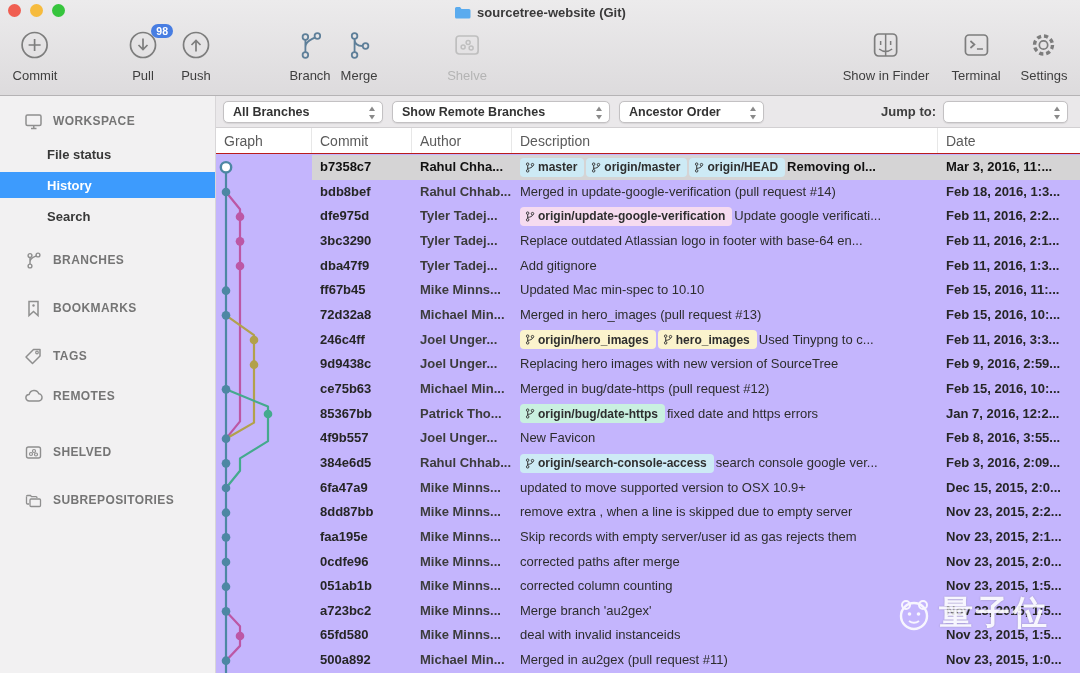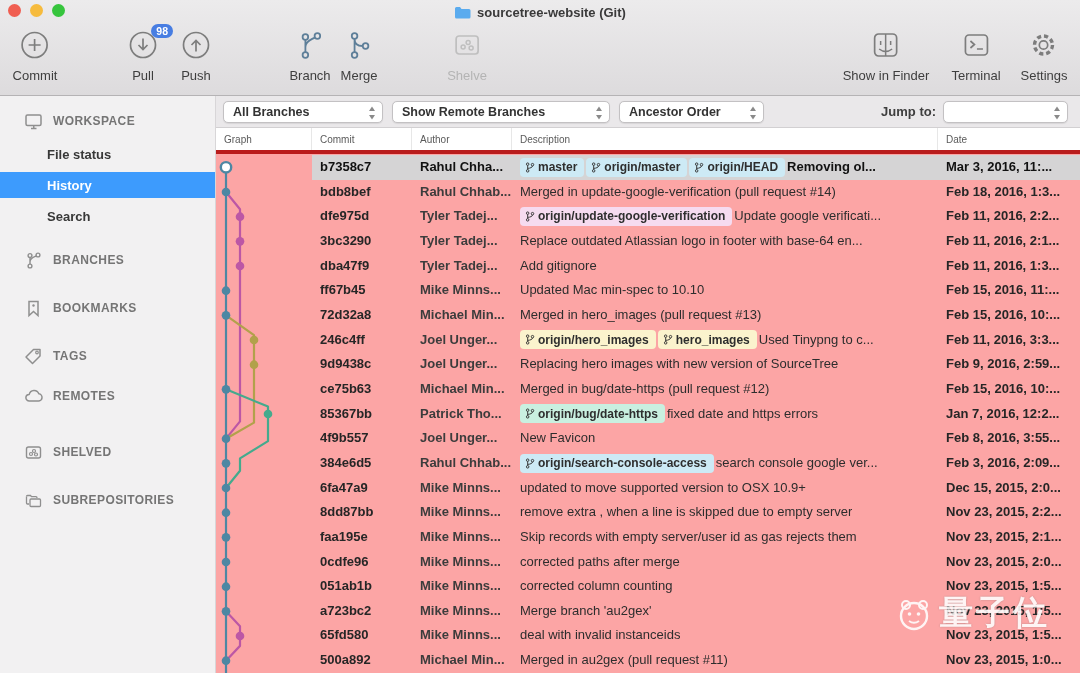--- a/index.html
+++ b/index.html
@@ -32,32 +32,32 @@
   .sidebar{position:absolute;top:96px;left:0;width:216px;bottom:0;background:#f2f1f2;
     border-right:1px solid #d8d6d8;}
   .side-item{position:absolute;left:0;right:0;height:26px;display:flex;align-items:center;
     gap:10px;padding-left:24px;}
   .side-item .sic{width:19px;height:19px;flex:none;display:flex;align-items:center;justify-content:center;}
   .side-head{font-size:12px;font-weight:700;color:#757575;letter-spacing:.4px;}
   .side-sub{padding-left:47px;font-size:13px;font-weight:700;color:#383838;}
   .side-sub.selected{background:#3d9bfd;color:#fff;}
 
   
-  .content{position:absolute;top:96px;left:216px;right:0;bottom:0;background:#fca5a5;}
+  .content{position:absolute;top:96px;left:216px;right:0;bottom:0;background:#c4b5fd;}
   .filterbar{height:32px;background:#eae8ea;border-bottom:1px solid #d2d0d2;display:flex;
     align-items:center;padding:0 12px 0 7px;gap:9px;}
   .mselect{position:relative;height:22px;background:#fff;border:1px solid #c3c1c3;border-radius:5px;
     font-size:12.5px;font-weight:600;color:#333;display:flex;align-items:center;
     padding:0 24px 0 9px;box-shadow:0 .5px 1px rgba(0,0,0,.08);}
   .mselect .updown{position:absolute;right:5px;top:3px;}
   .jump{margin-left:auto;display:flex;align-items:center;gap:7px;}
   .jump-label{font-size:13px;font-weight:600;color:#3e3e3e;}
 
-  .thead{height:26px;display:flex;border-bottom:4px solid #b91c1c;background:#fff;
-    font-size:10px;color:#5a5a5a;}
+  .thead{height:26px;display:flex;border-bottom:1px solid #b91c1c;background:#fff;
+    font-size:14px;color:#5a5a5a;}
   .th{display:flex;align-items:center;padding-left:8px;border-right:1px solid #e7e7e7;overflow:hidden;}
   .c-graph{width:96px;flex:none;}
   .c-commit{width:100px;flex:none;}
   .c-author{width:100px;flex:none;}
   .c-desc{width:426px;flex:none;}
   .c-date{flex:1;min-width:0;}
 
   .rows{position:absolute;top:59px;left:0;right:0;bottom:0;overflow:hidden;}
   #graph-svg{position:absolute;left:0;top:0;z-index:1;}
   .row{display:flex;height:24.667px;font-size:13px;}

